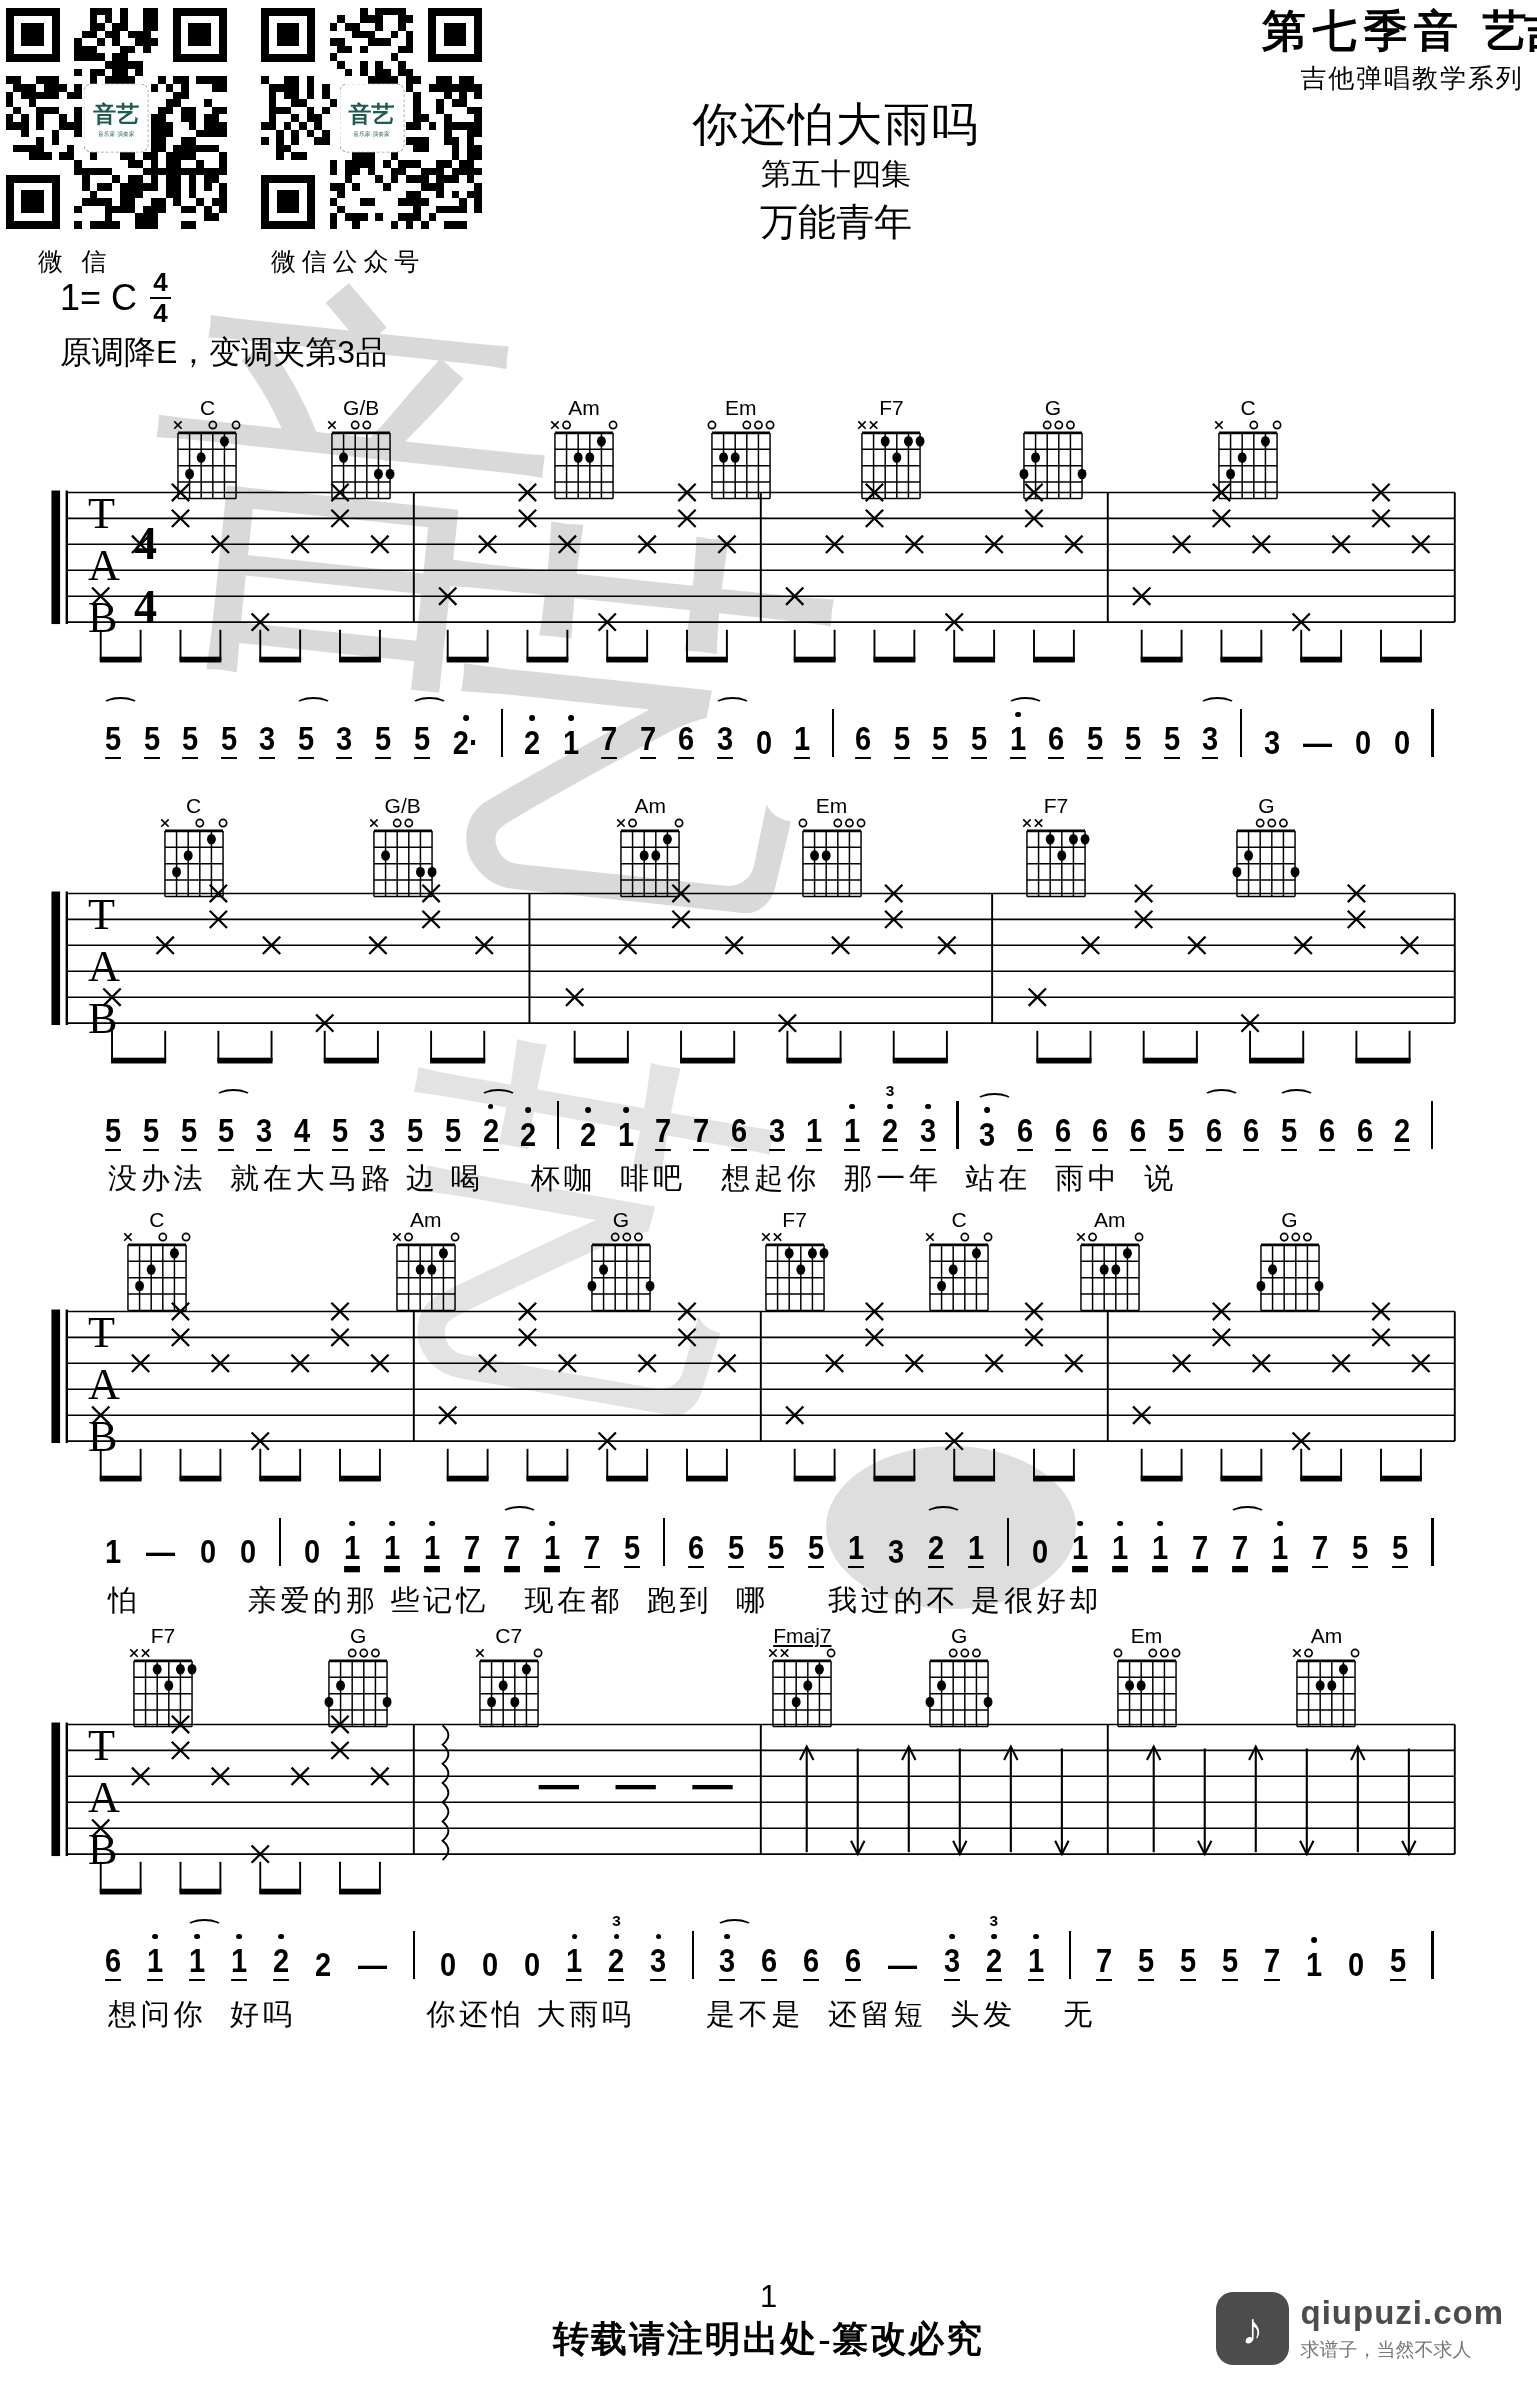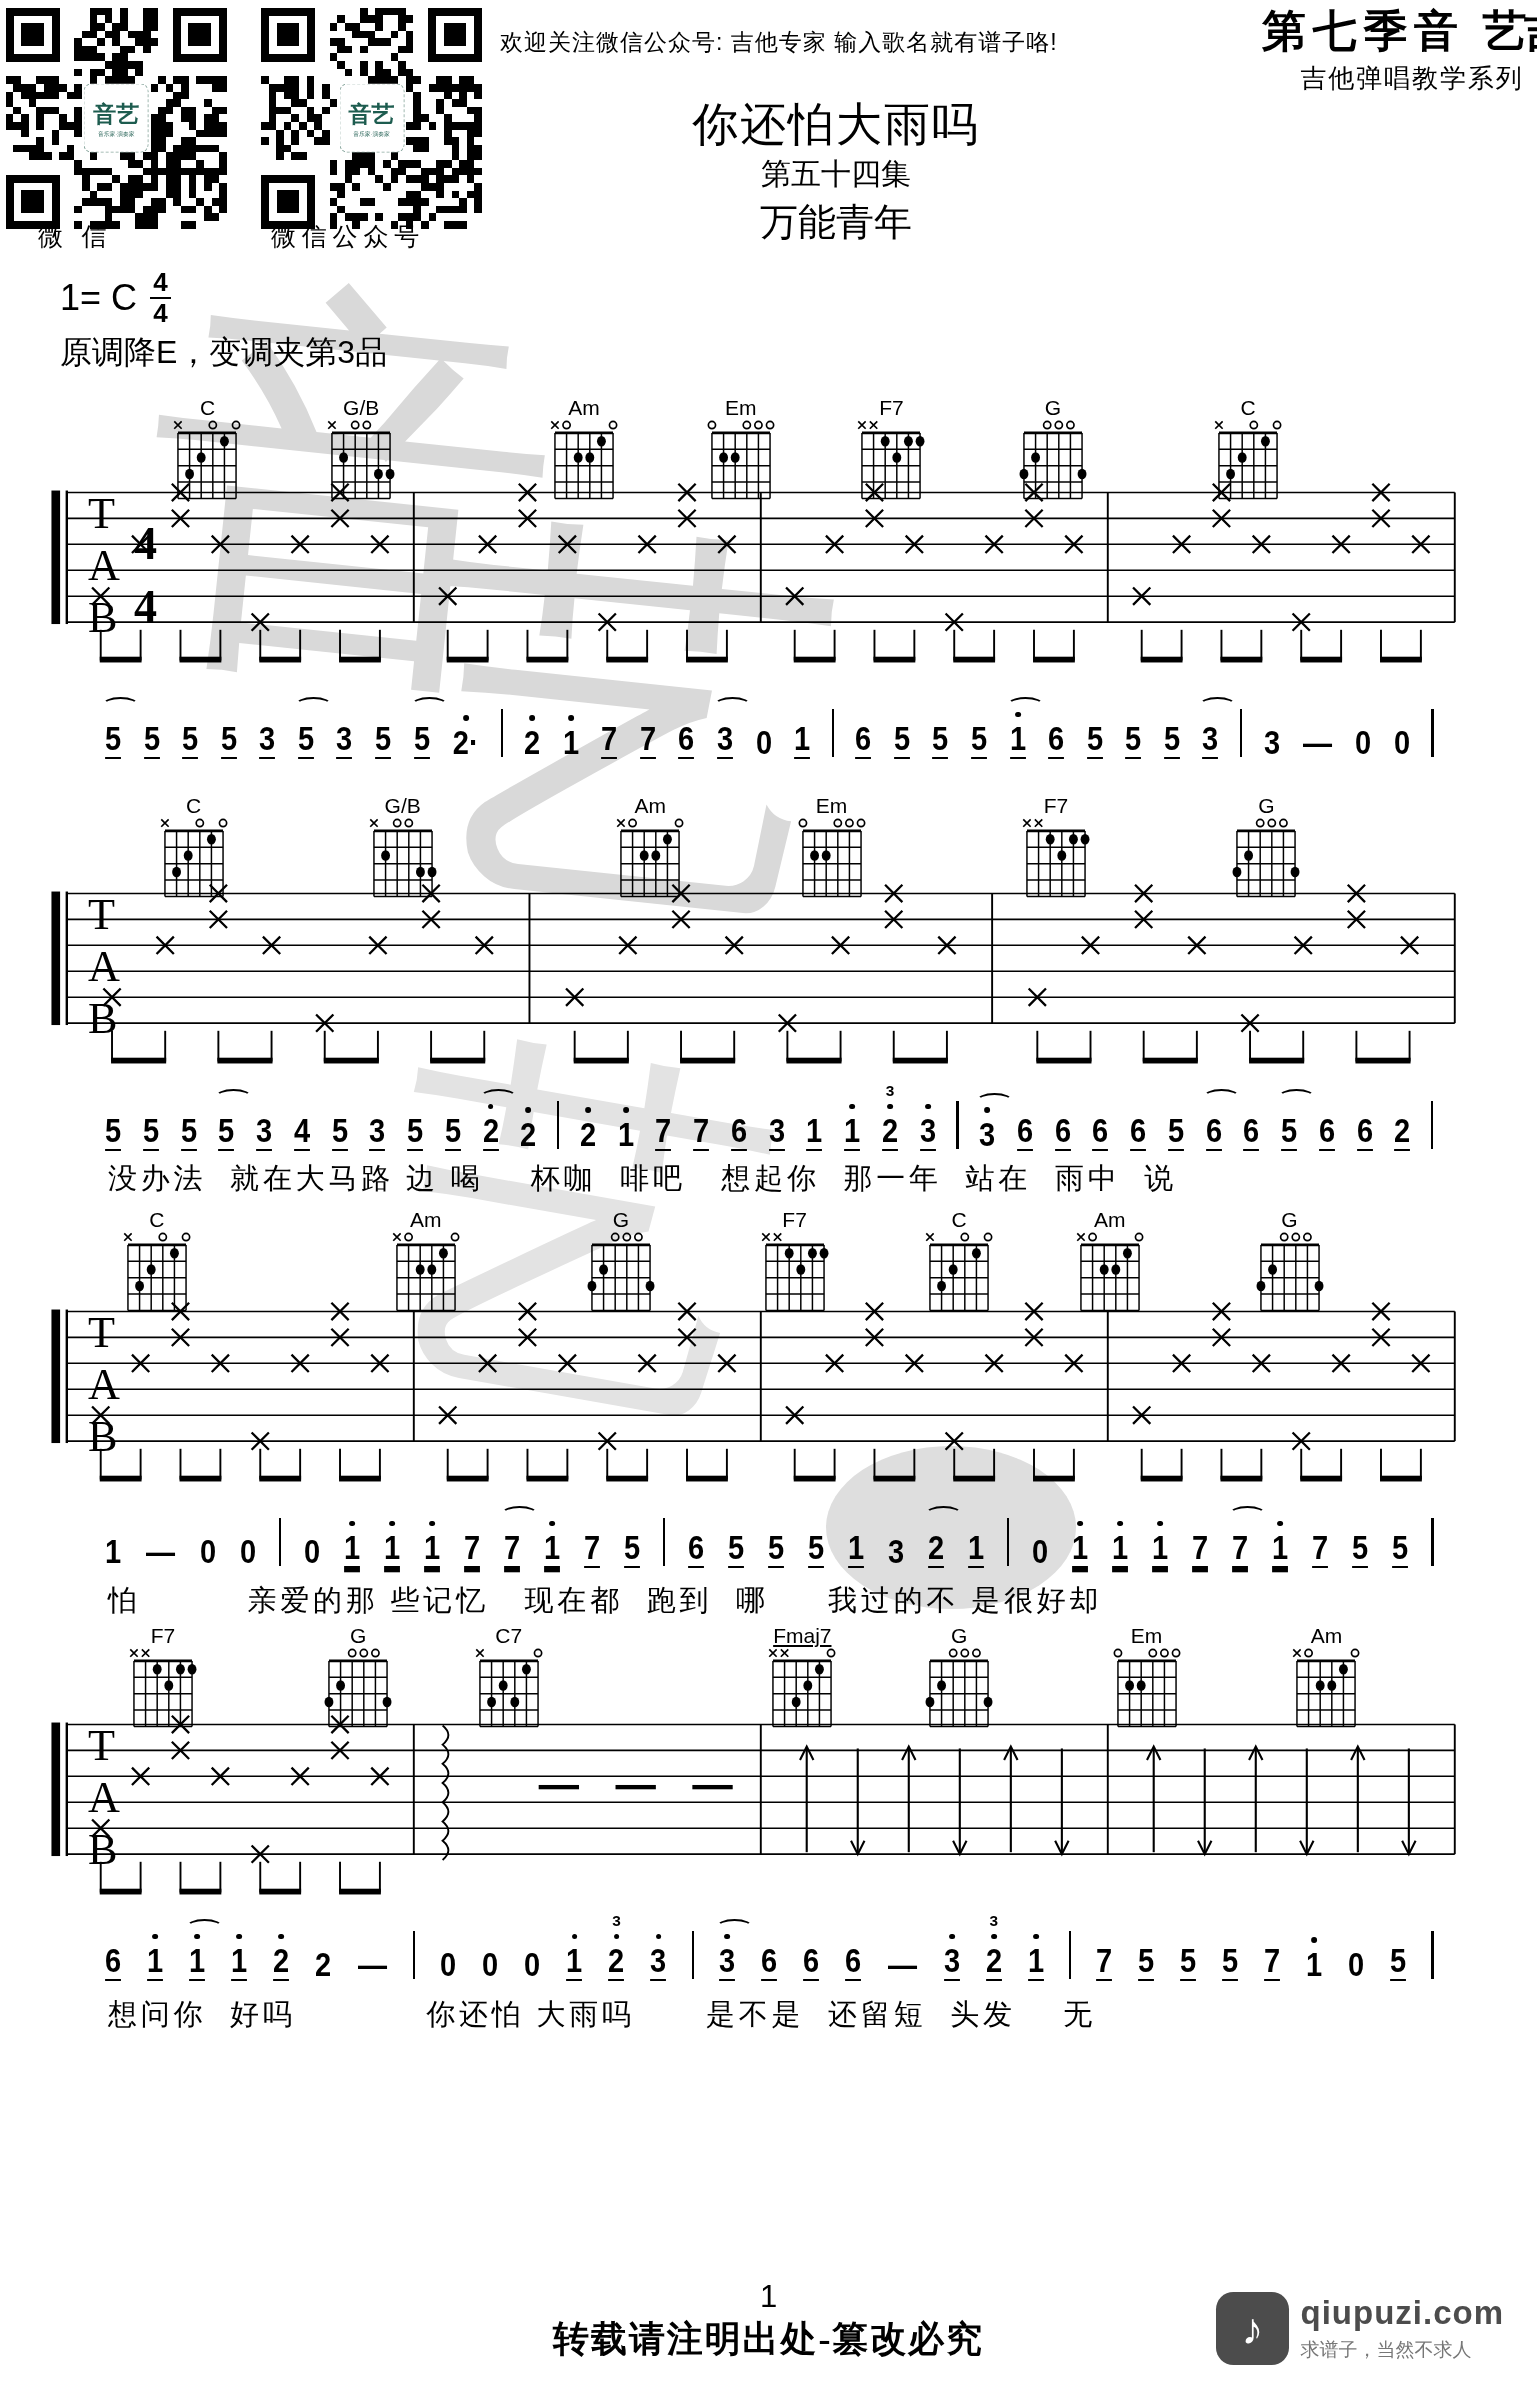--- a/index.html
+++ b/index.html
@@ -20,21 +20,21 @@
            grid-template-columns:repeat(29,1fr);grid-template-rows:repeat(29,1fr);background:#fff;}
   .qc{background:#000;}
   .finder{position:absolute;width:54px;height:54px;border:8.6px solid #000;background:#fff;box-sizing:border-box;}
   .finder::after{content:"";position:absolute;inset:7.7px;background:#000;}
   .f-tl{top:0;left:0;} .f-tr{top:0;right:0;} .f-bl{bottom:0;left:0;}
   .qr-logo{position:absolute;top:50%;left:50%;transform:translate(-50%,-50%);
            width:63px;height:67px;background:#fff;border:1px dashed #8aa89f;border-radius:7.7px;
            display:flex;flex-direction:column;align-items:center;justify-content:center;}
   .qr-logo .zi{color:#1d5c4f;font-weight:700;font-size:23px;font-family:"Liberation Serif",serif;}
   .qr-logo .sub{color:#1d5c4f;font-size:5.8px;white-space:nowrap;}
-  .qr-label{position:absolute;top:220px;font-size:25px;letter-spacing:5.8px;z-index:1;}
+  .qr-label{position:absolute;top:245px;font-size:25px;letter-spacing:5.8px;z-index:1;}
   #qr1-label{left:38px;} #qr2-label{left:271px;}
   
   #promo{left:500px;top:27px;font-size:23px;letter-spacing:1px;}
   #series-title{right:3.8px;top:1.9px;font-size:44px;font-weight:700;letter-spacing:6.7px;
                 font-family:"Liberation Serif",serif;white-space:nowrap;}
   #series-edge{left:1524px;top:1.9px;font-size:44px;font-weight:700;font-family:"Liberation Serif",serif;}
   #series-sub{right:13.4px;top:61px;font-size:26px;letter-spacing:1.9px;}
   #song-title{left:500px;top:94px;width:672px;text-align:center;font-size:46px;letter-spacing:1.9px;}
   #episode{left:500px;top:154px;width:672px;text-align:center;font-size:30px;}
   #artist{left:500px;top:197px;width:672px;text-align:center;font-size:38px;}
@@ -613,21 +613,20 @@
         <div class="finder f-bl"></div>
         <div class="qr-logo">
           <div class="zi">音艺</div>
           <div class="sub">音乐家·演奏家</div>
         </div>
       </div>
     </div>
   <div class="qr-label abs" id="qr1-label">微 信</div>
   <div class="qr-label abs" id="qr2-label">微信公众号</div>
 
-  <div class="abs" id="promo">欢迎关注微信公众号: 吉他专家  输入歌名就有谱子咯!</div>
   <div class="abs" id="series-title">第七季音 艺</div>
   <div class="abs" id="series-edge">吉</div>
   <div class="abs" id="series-sub">吉他弹唱教学系列</div>
   <div class="abs" id="song-title">你还怕大雨吗</div>
   <div class="abs" id="episode">第五十四集</div>
   <div class="abs" id="artist">万能青年</div>
 
   <div class="abs" id="keyline">
     <span>1= C</span>
     <span class="frac">

